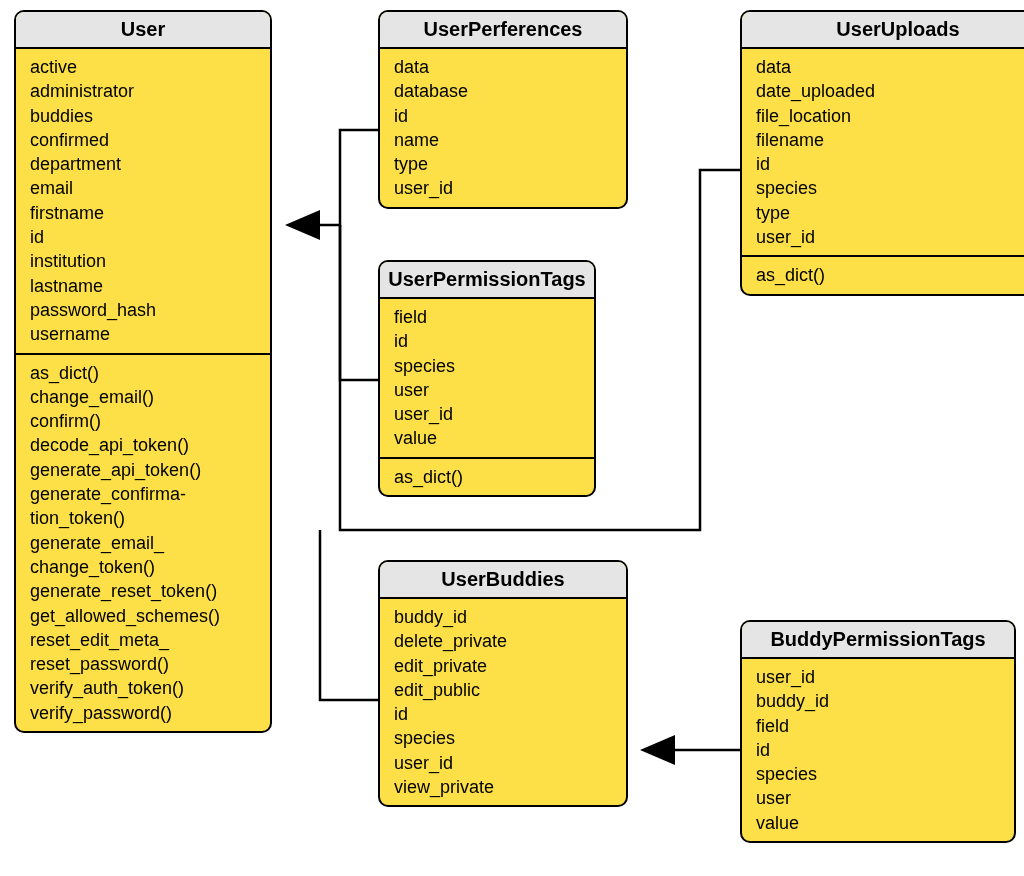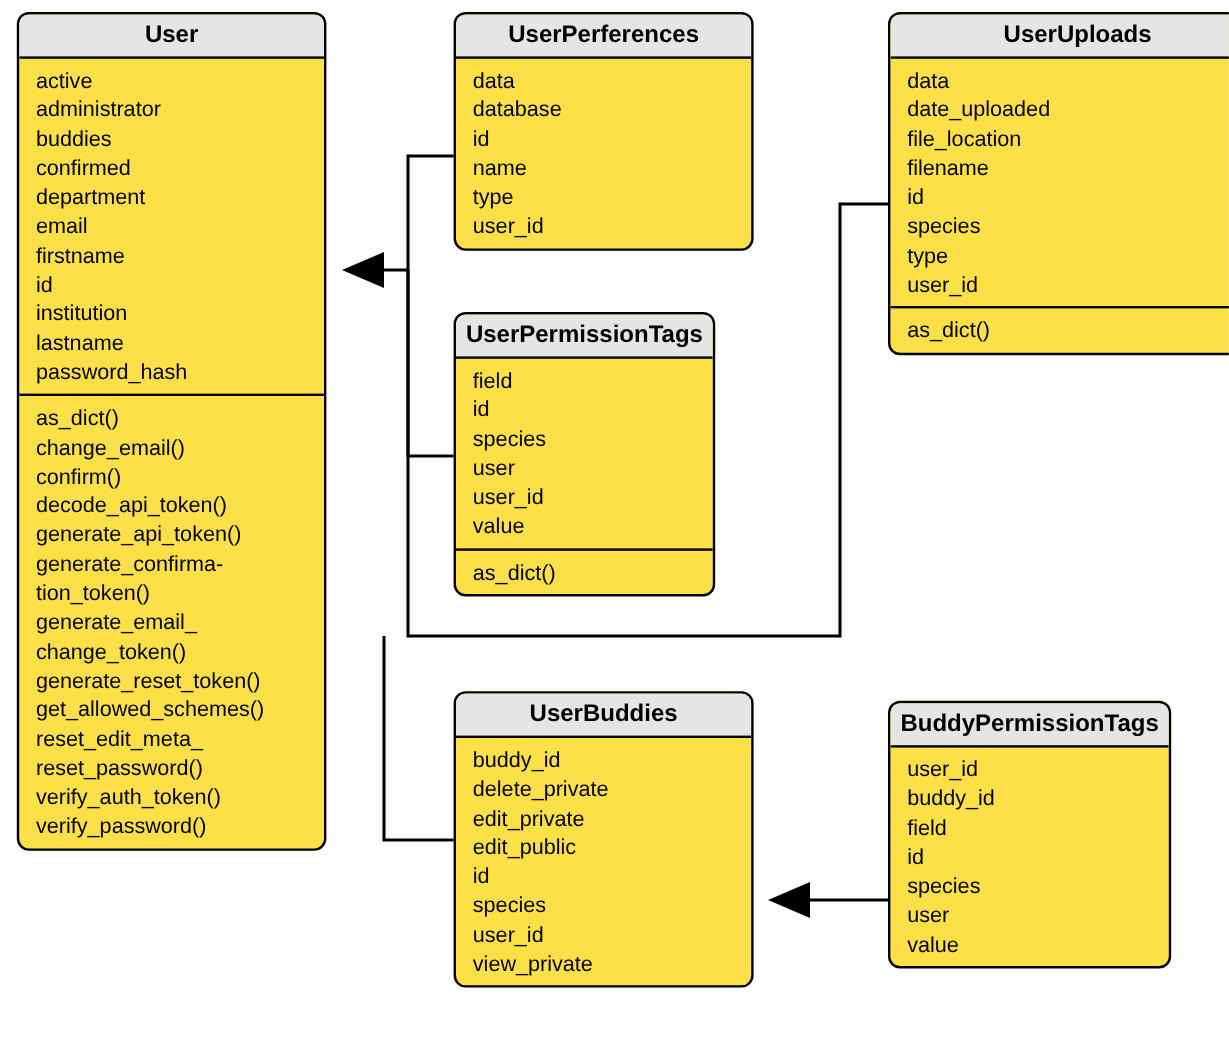--- a/index.html
+++ b/index.html
@@ -70,20 +70,21 @@
       <div>administrator</div>
       <div>buddies</div>
       <div>confirmed</div>
       <div>department</div>
       <div>email</div>
       <div>firstname</div>
       <div>id</div>
       <div>institution</div>
       <div>lastname</div>
       <div>password_hash</div>
+      <div>username</div>
     </div>
   <div class="entity-section entity-divider">
       <div>as_dict()</div>
       <div>change_email()</div>
       <div>confirm()</div>
       <div>decode_api_token()</div>
       <div>generate_api_token()</div>
       <div>generate_confirma-</div>
       <div>tion_token()</div>
       <div>generate_email_</div>
@@ -118,21 +119,21 @@
       <div>species</div>
       <div>user</div>
       <div>user_id</div>
       <div>value</div>
     </div>
   <div class="entity-section entity-divider">
       <div>as_dict()</div>
     </div>
 </div>
 
-<div class="entity" id="ent-userBuddies" style="left: 378px; top: 560px; width: 250px; margin-top: 16px;">
+<div class="entity" id="ent-userBuddies" style="left: 378px; top: 560px; width: 250px;">
   <div class="entity-header">UserBuddies</div>
   <div class="entity-section">
       <div>buddy_id</div>
       <div>delete_private</div>
       <div>edit_private</div>
       <div>edit_public</div>
       <div>id</div>
       <div>species</div>
       <div>user_id</div>
       <div>view_private</div>
@@ -150,21 +151,21 @@
       <div>id</div>
       <div>species</div>
       <div>type</div>
       <div>user_id</div>
     </div>
   <div class="entity-section entity-divider">
       <div>as_dict()</div>
     </div>
 </div>
 
-<div class="entity" id="ent-buddyPermissionTags" style="left: 740px; top: 584px; width: 236px;">
+<div class="entity" id="ent-buddyPermissionTags" style="left: 740px; top: 620px; width: 276px;">
   <div class="entity-header">BuddyPermissionTags</div>
   <div class="entity-section">
       <div>user_id</div>
       <div>buddy_id</div>
       <div>field</div>
       <div>id</div>
       <div>species</div>
       <div>user</div>
       <div>value</div>
     </div>

